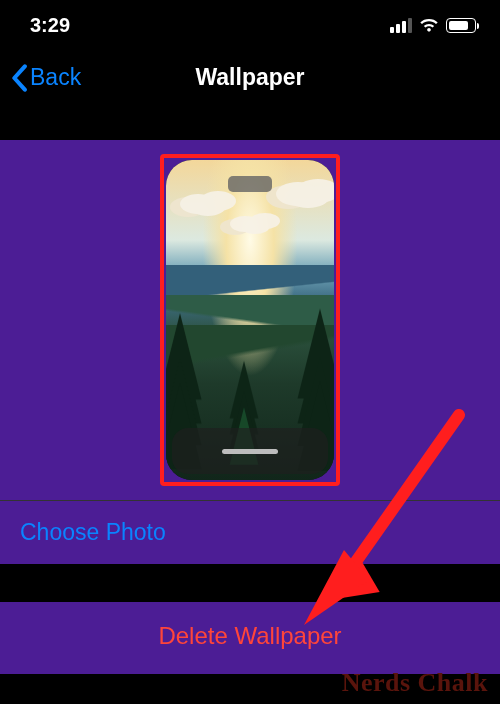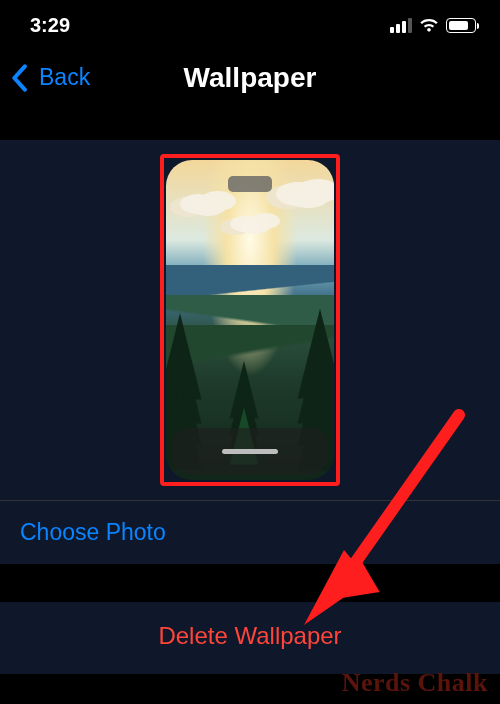--- a/index.html
+++ b/index.html
@@ -43,32 +43,32 @@
 
   
   .nav {
     height: 55px;
     display:flex;
     align-items:center;
     position:relative;
     padding: 0 10px;
   }
   .back {
-    display:flex; align-items:flex-start; gap:11px;
+    display:flex; align-items:flex-start; gap:2px;
     color:#0A84FF; font-size:23px;
   }
   .back svg { display:block; }
   .title {
     position:absolute; left:0; right:0; text-align:center;
-    font-size:28px; font-weight:700; pointer-events:none;
+    font-size:23px; font-weight:700; pointer-events:none;
   }
 
   
   .section {
-    background:#0f172a;
+    background:#4c1d95;
     margin-top: 35px;
   }
   .preview-wrap {
     padding: 14px 0 14px 0;
     display:flex; flex-direction:column; align-items:center;
     border-bottom:1px solid #333;
   }
   .highlight-box{
     border:4px solid #ff1e1e;
     border-radius:4px;

